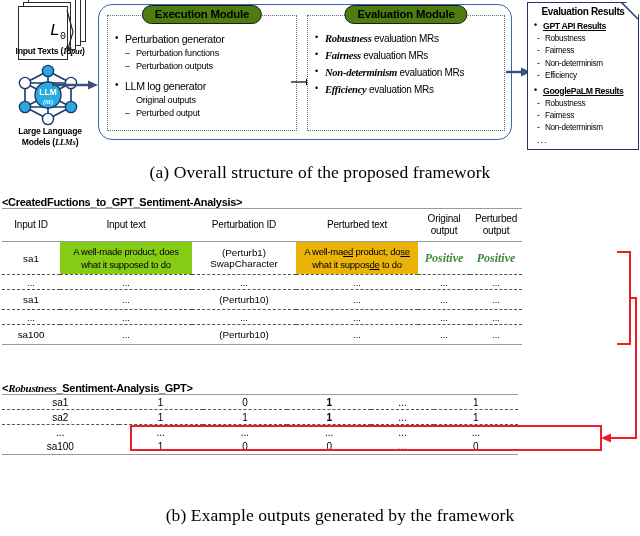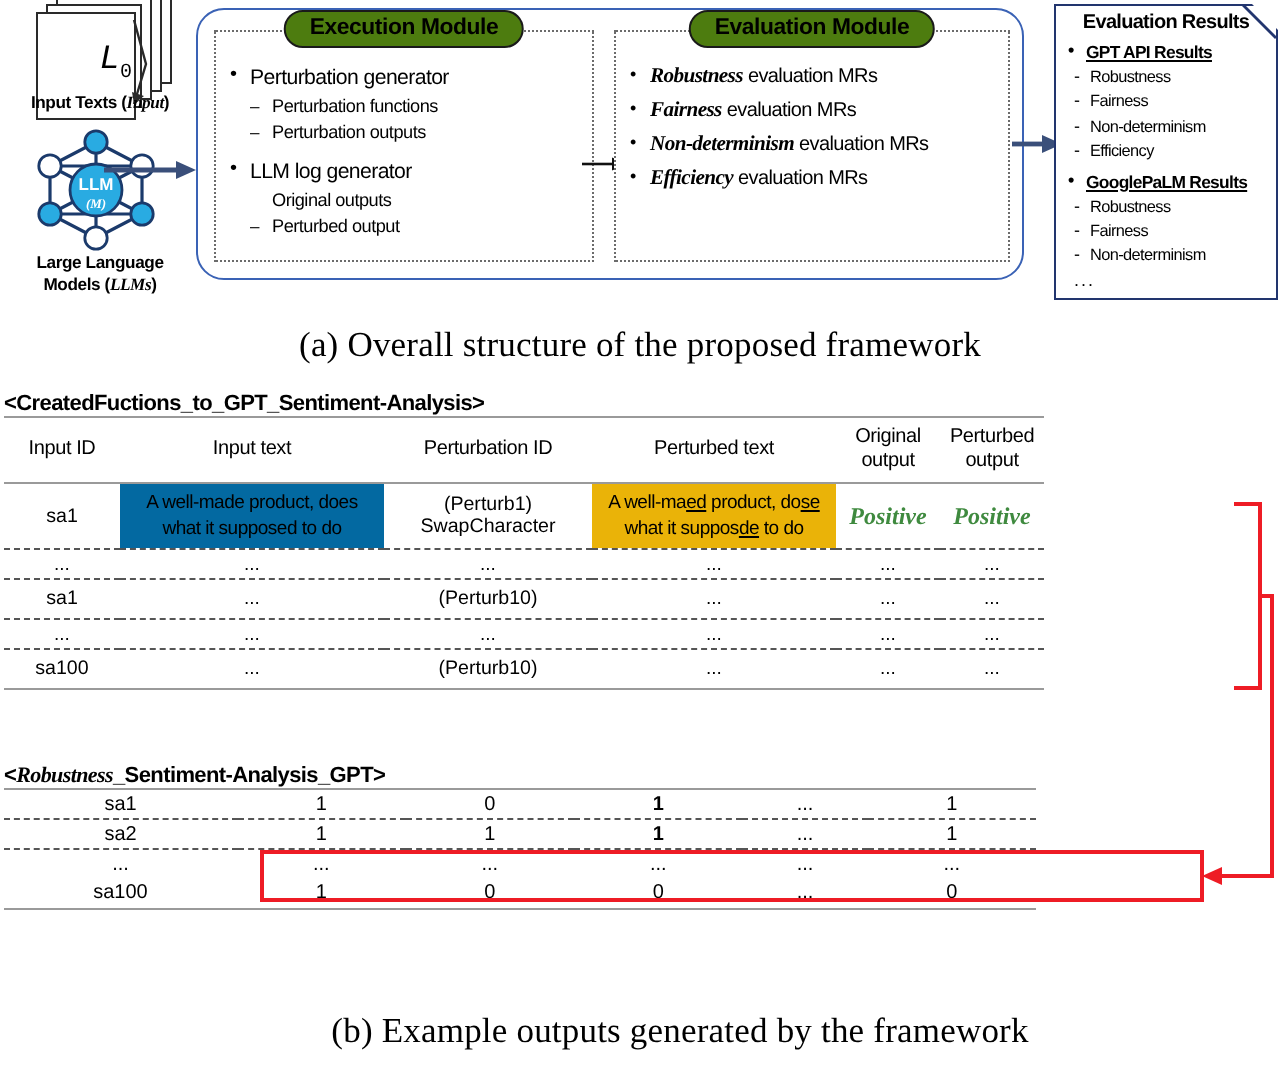--- a/index.html
+++ b/index.html
@@ -101,21 +101,21 @@
   .rule-bot{border-bottom:1.6px solid #9a9a9a;}
   .rule-hdr{border-bottom:1.2px solid #9a9a9a;}
   .dashrow{border-bottom:1.25px dashed #555;}
   #table1 td{text-align:center;vertical-align:middle;}
   .c-id{width:58px;}
   .c-intext{width:132px;}
   .c-pid{width:104px;}
   .c-ptext{width:122px;}
   .c-oout{width:52px;}
   .c-pout{width:52px;}
-  .cell-hl-yellow{background:#0369a1;display:block;padding:3px 4px;line-height:13px;letter-spacing:-.25px;font-size:9.5px;}
+  .cell-hl-yellow{background:#84cc16;display:block;padding:3px 4px;line-height:13px;letter-spacing:-.25px;font-size:9.5px;}
   .cell-hl-pink{background:#eab308;display:block;padding:3px 3px;line-height:13px;letter-spacing:-.25px;font-size:9.5px;}
   .pos{color:#3f8a3f;font-family:"Liberation Serif",serif;font-weight:bold;font-style:italic;font-size:12px;}
   .rowpad{height:15px;}
   .rowpad2{height:20px;}
   .ell{letter-spacing:0;font-size:9.5px;}
   u{text-decoration:underline;}
 
   
   #t2-wrap{position:absolute;left:2px;top:186px;width:516px;}
   #table2{font-size:10px;}

